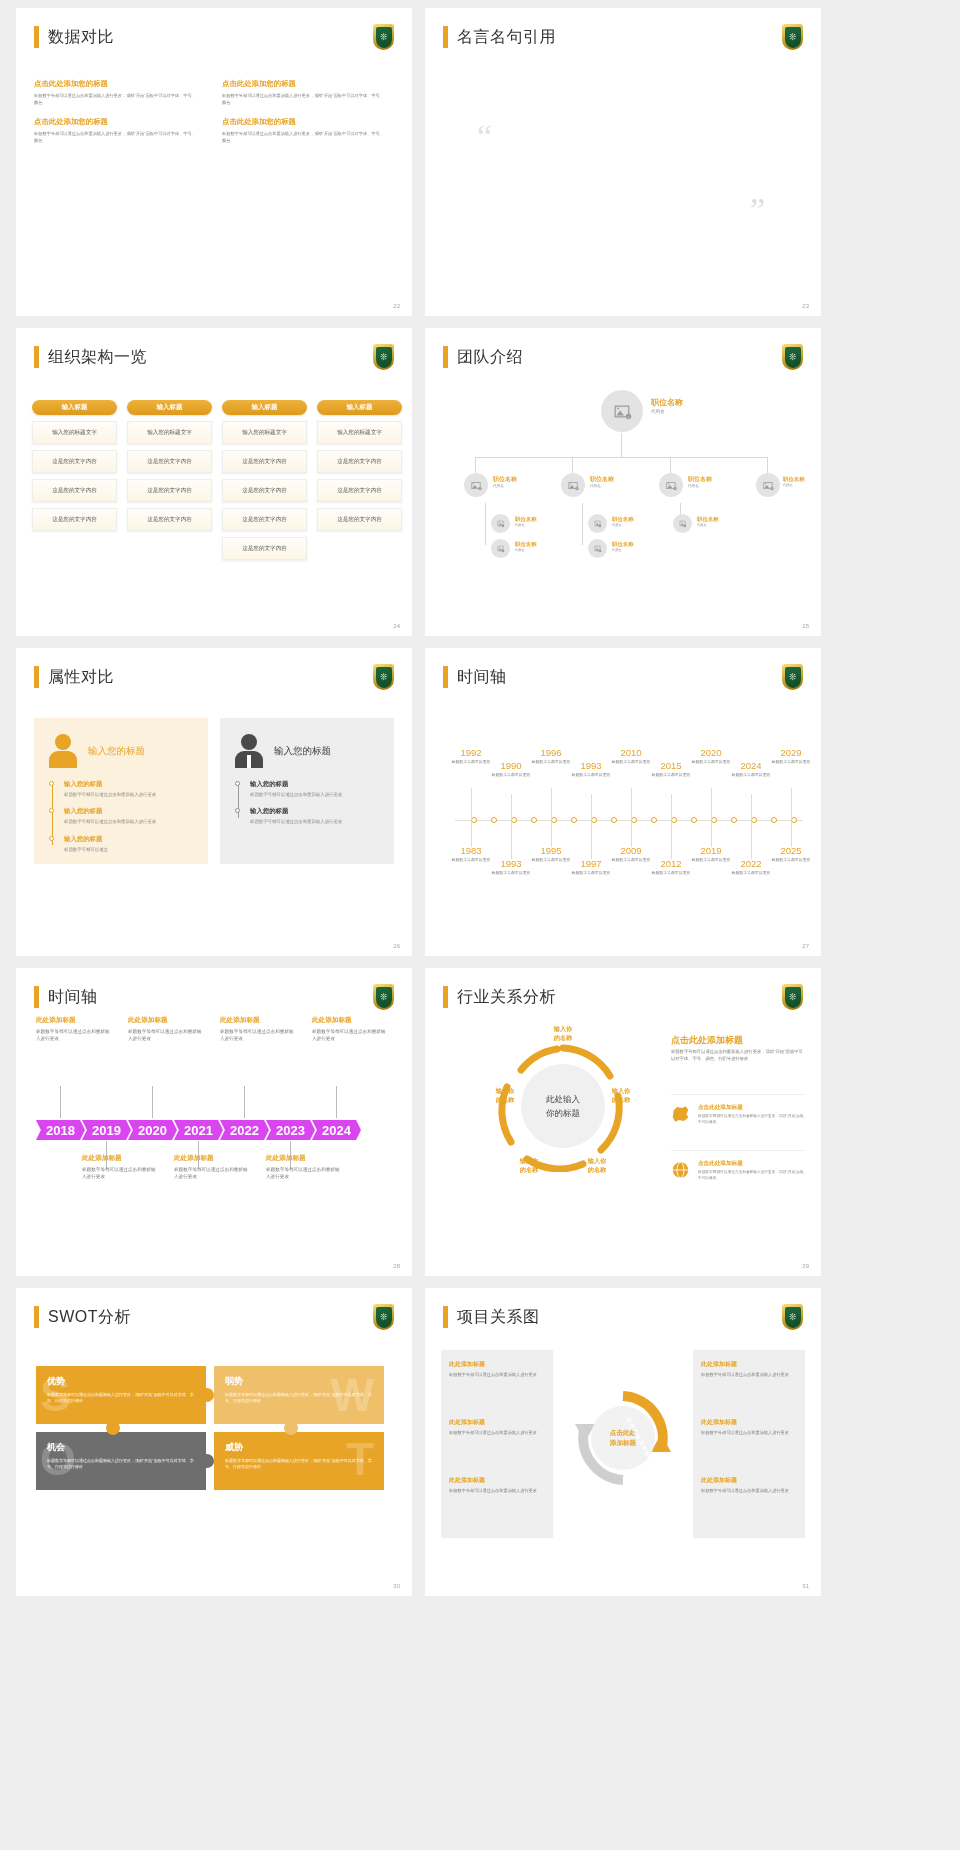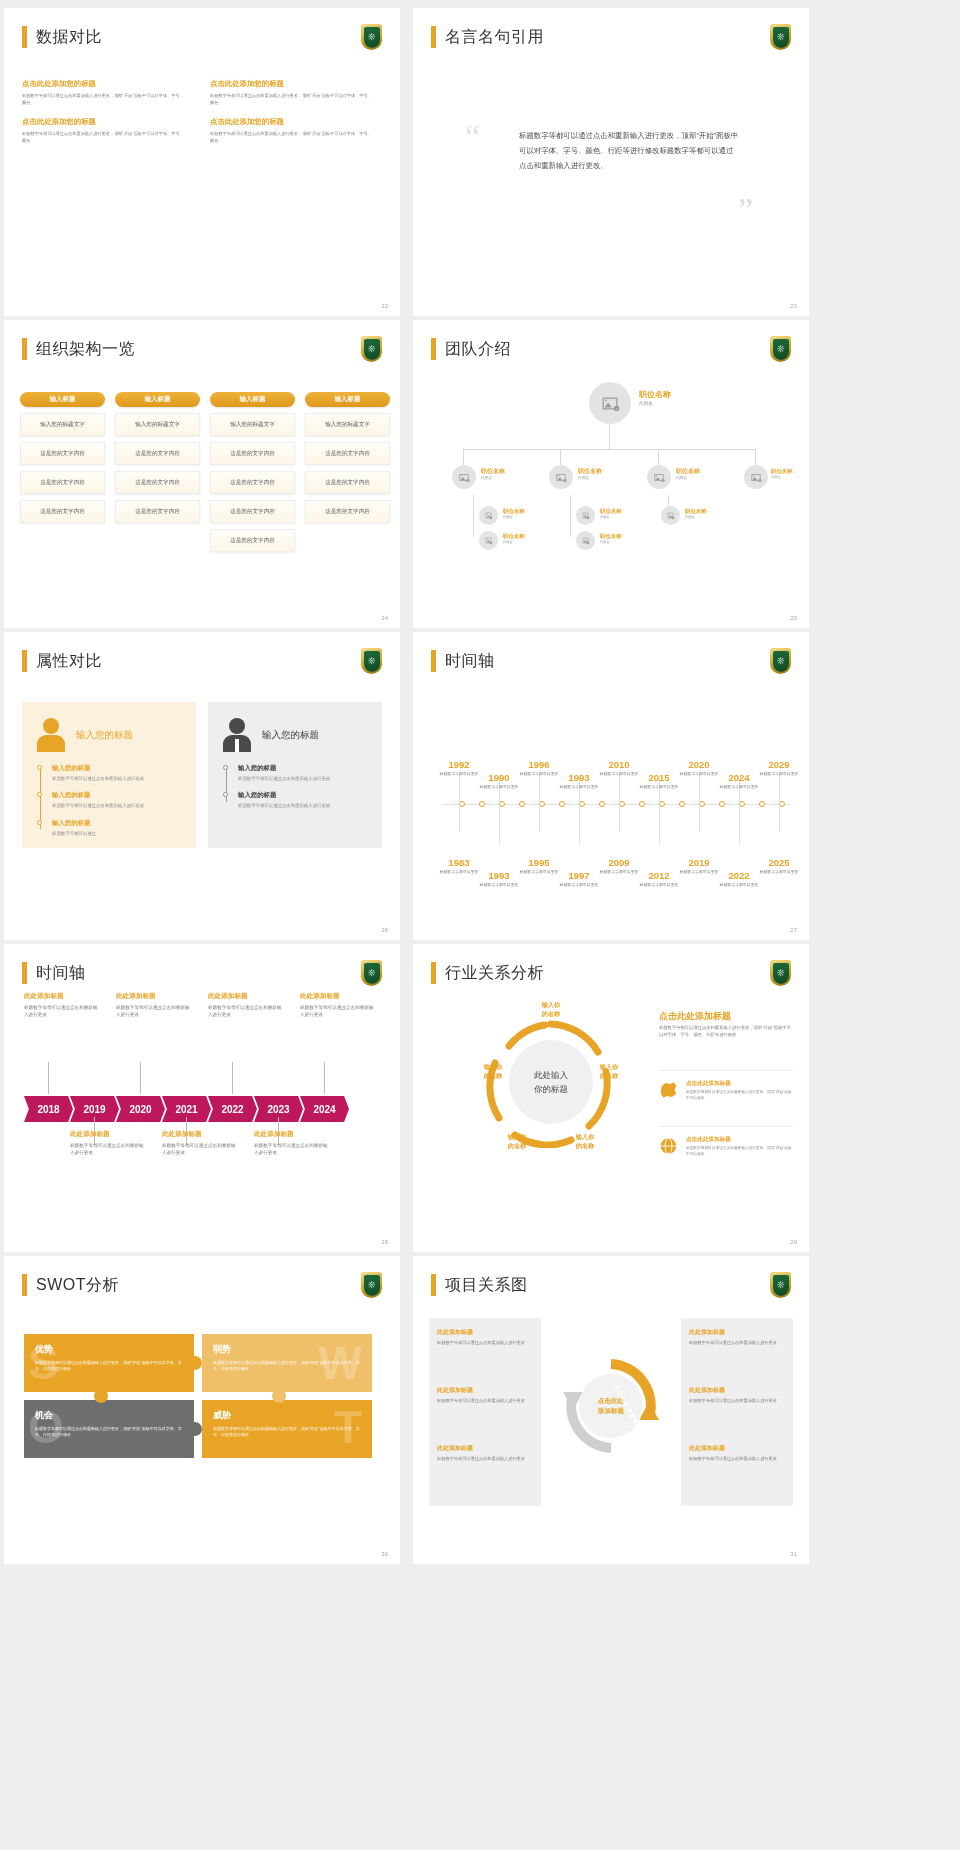--- a/index.html
+++ b/index.html
@@ -6,22 +6,22 @@
   body {
     width: 960px; height: 1850px;
     background: #eeeeee;
     font-family: "Liberation Sans", "DejaVu Sans", sans-serif;
     overflow: hidden;
   }
   .grid {
     display: grid;
     grid-template-columns: 396px 396px;
     grid-auto-rows: 308px;
-    gap: 4px 13px;
-    padding: 8px 0 0 4px;
+    gap: 12px 13px;
+    padding: 8px 0 0 16px;
     border-radius: 18px;
   }
   .slide {
     position: relative;
     background: #ffffff;
     overflow: hidden;
   }
   .pagenum {
     position: absolute; right: 12px; bottom: 7px;
     font-size: 6px; color: #a8a8a8;
@@ -116,29 +116,29 @@
   .attr-items .rail { position:absolute; left:4px; top:4px; bottom:8px; width:1px; }
   .attr-item { margin-bottom:9px; position:relative; }
   .attr-item .dot { position:absolute; left:-15px; top:1px; width:5px;height:5px;border-radius:50%;background:#fff; }
   .attr-item h5 { font-size:6.4px; }
   .attr-item p { font-size:4.4px; color:#888; line-height:1.65; margin-top:2px; }
 
   
   .tl-axis { position:absolute; left:30px; right:18px; top:172px; height:1px; background:#e0e0e0; }
   .tl-node { position:absolute; top:-3px; width:6px;height:6px;border-radius:50%;border:1px solid #e8a426;background:#fff; }
   .tl-ev { position:absolute; text-align:center; width:46px; }
-  .tl-ev .yr { font-size:9.5px; font-weight:700; color:#e8a426; line-height:1.1;margin-top:28px; }
+  .tl-ev .yr { font-size:9.5px; font-weight:400; color:#e8a426; line-height:1.1; }
   .tl-ev .ds { font-size:3.9px; color:#7a7a7a; line-height:1.45; margin-top:1px; }
   .tl-stem { position:absolute; width:1px; background:#ddd; }
 
   
   .tl2-bar { position:absolute; left:20px; top:152px; display:flex; }
   .tl2-chip {
-    width:49px; height:26px; background:#be185d; color:#fff;
-    font-size:10px; font-weight:700;
+    width:49px; height:20px; background:#d946ef; color:#fff;
+    font-size:13px; font-weight:700;
     display:flex; align-items:center; justify-content:center;
     clip-path: polygon(0 0, 90% 0, 100% 50%, 90% 100%, 0 100%, 10% 50%);
     margin-right:-3px;
   }
   .tl2-top { position:absolute; top:48px; width:76px; }
   .tl2-bot { position:absolute; top:186px; width:76px; }
   .tl2-h { font-size:6.6px; font-weight:700; color:#e8a426; }
   .tl2-p { font-size:4.6px; color:#777; line-height:1.6; margin-top:3px; }
   .tl2-stem { position:absolute; width:1px; background:#bbb; }
 
@@ -210,21 +210,20 @@
       <div class="stitle">名言名句引用</div>
     </div>
     <div class="badge">
         <div class="sh">
           <div class="inner">
             <span class="flower">❊</span>
           </div>
         </div>
       </div>
     <div class="q-open">“</div>
-    <div class="q-text">标题数字等都可以通过点击和重新输入进行更改，顶部“开始”面板中可以对字体、字号、颜色、行距等进行修改标题数字等都可以通过点击和重新输入进行更改。</div>
     <div class="q-close">”</div>
     <div class="pagenum">23</div>
   </div>
 
   <div class="slide">
     <div class="shdr">
       <div class="sbar"></div>
       <div class="stitle">组织架构一览</div>
     </div>
     <div class="badge">

